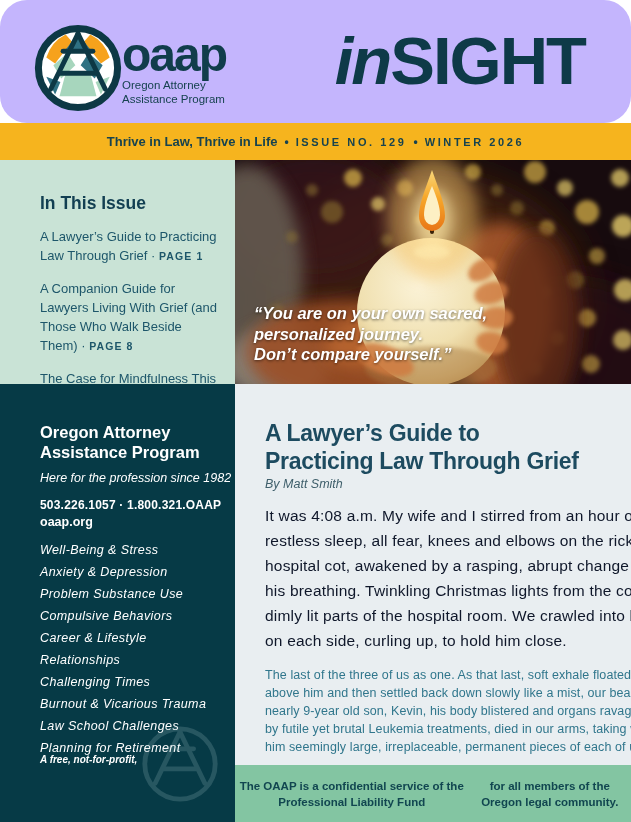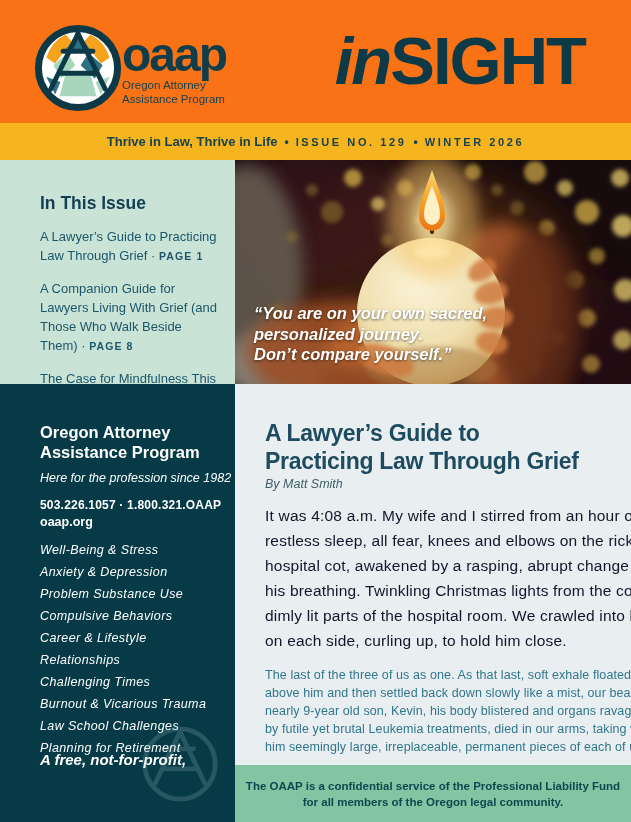--- a/index.html
+++ b/index.html
@@ -1,20 +1,20 @@
 <!DOCTYPE html>
 <html><head>
 <meta charset="utf-8">
 <style>
   html,body{margin:0;padding:0;background:#555;}
   .page{position:relative;width:631px;height:822px;background:#fff;overflow:hidden;
         font-family:"Liberation Sans", sans-serif;margin:0 auto;}
 
   
-  .header{position:absolute;top:0;left:0;width:631px;height:123px;background:#f97316;}
+  .header{position:absolute;top:0;left:0;width:631px;height:123px;background:#c4b5fd;border-radius:27px;}
   .logo{position:absolute;left:34px;top:24px;width:88px;height:88px;}
   .brand-block{position:absolute;left:122px;top:34px;color:#113d4b;}
   .brand-word{font-size:48px;font-weight:bold;letter-spacing:-2px;line-height:42px;color:#113d4b;}
   .brand-tag{font-size:11.5px;line-height:13.5px;margin-top:3px;color:#16424f;}
   .masthead{position:absolute;right:46px;top:26px;font-size:67px;font-weight:bold;
             letter-spacing:-2px;color:#0e3a48;line-height:70px;white-space:nowrap;}
   .masthead .in{font-style:italic;}
 
   
   .banner{position:absolute;top:123px;left:0;width:631px;height:37px;background:#f6b41e;
@@ -40,35 +40,35 @@
   .sidebar{position:absolute;top:384px;left:0;width:235px;height:438px;background:#063a46;
            box-sizing:border-box;padding:38px 14px 0 40px;color:#fff;}
   .org-name{font-size:16.5px;line-height:20px;font-weight:bold;white-space:nowrap;}
   .motto{font-style:italic;font-size:12.5px;margin-top:9px;white-space:nowrap;}
   .phones{font-weight:bold;font-size:12px;margin-top:13px;white-space:nowrap;letter-spacing:.2px;}
   .website{font-weight:bold;font-size:12.5px;margin-top:3px;}
   .topics{list-style:none;margin:15px 0 0 0;padding:0;}
   .topics li{font-style:italic;font-weight:normal;font-size:12.5px;letter-spacing:.4px;
              margin-bottom:8.5px;line-height:13.5px;white-space:nowrap;}
   .footnote{position:absolute;left:40px;top:368px;font-style:italic;font-weight:bold;
-            font-size:15px;line-height:16px;}
+            font-size:10px;line-height:16px;}
   .watermark{position:absolute;left:140px;top:340px;width:80px;height:80px;opacity:.18;}
 
   
   .main{position:absolute;top:384px;left:235px;width:466px;height:438px;background:#e9eef1;
         box-sizing:border-box;padding:35px 39px 0 30px;}
   .article-title{font-size:23px;line-height:28px;font-weight:bold;color:#1d4b60;
                  letter-spacing:-.3px;white-space:nowrap;}
   .byline{font-style:italic;font-size:12.5px;color:#40606c;margin-top:2px;}
   .lead{font-size:15.5px;line-height:25px;color:#0f172a;margin-top:12px;letter-spacing:.2px;}
   .body-text{font-size:12.5px;line-height:18px;color:#30768c;margin-top:13px;letter-spacing:.1px;}
 
   
   .footer-bar{position:absolute;left:235px;top:765px;width:396px;height:57px;background:#83c5a2;
-              display:flex;flex-direction:column;align-items:center;justify-content:center;
+              display:flex;align-items:center;justify-content:center;
               color:#114650;font-weight:bold;font-size:11.5px;line-height:16px;text-align:center;}
 </style>
 </head>
 <body>
 
 <div class="page">
 
   <div class="header">
     <svg class="logo" viewBox="0 0 100 100">
       <circle cx="50" cy="50" r="45" fill="#ffffff" stroke="#0d3845" stroke-width="8"></circle>

